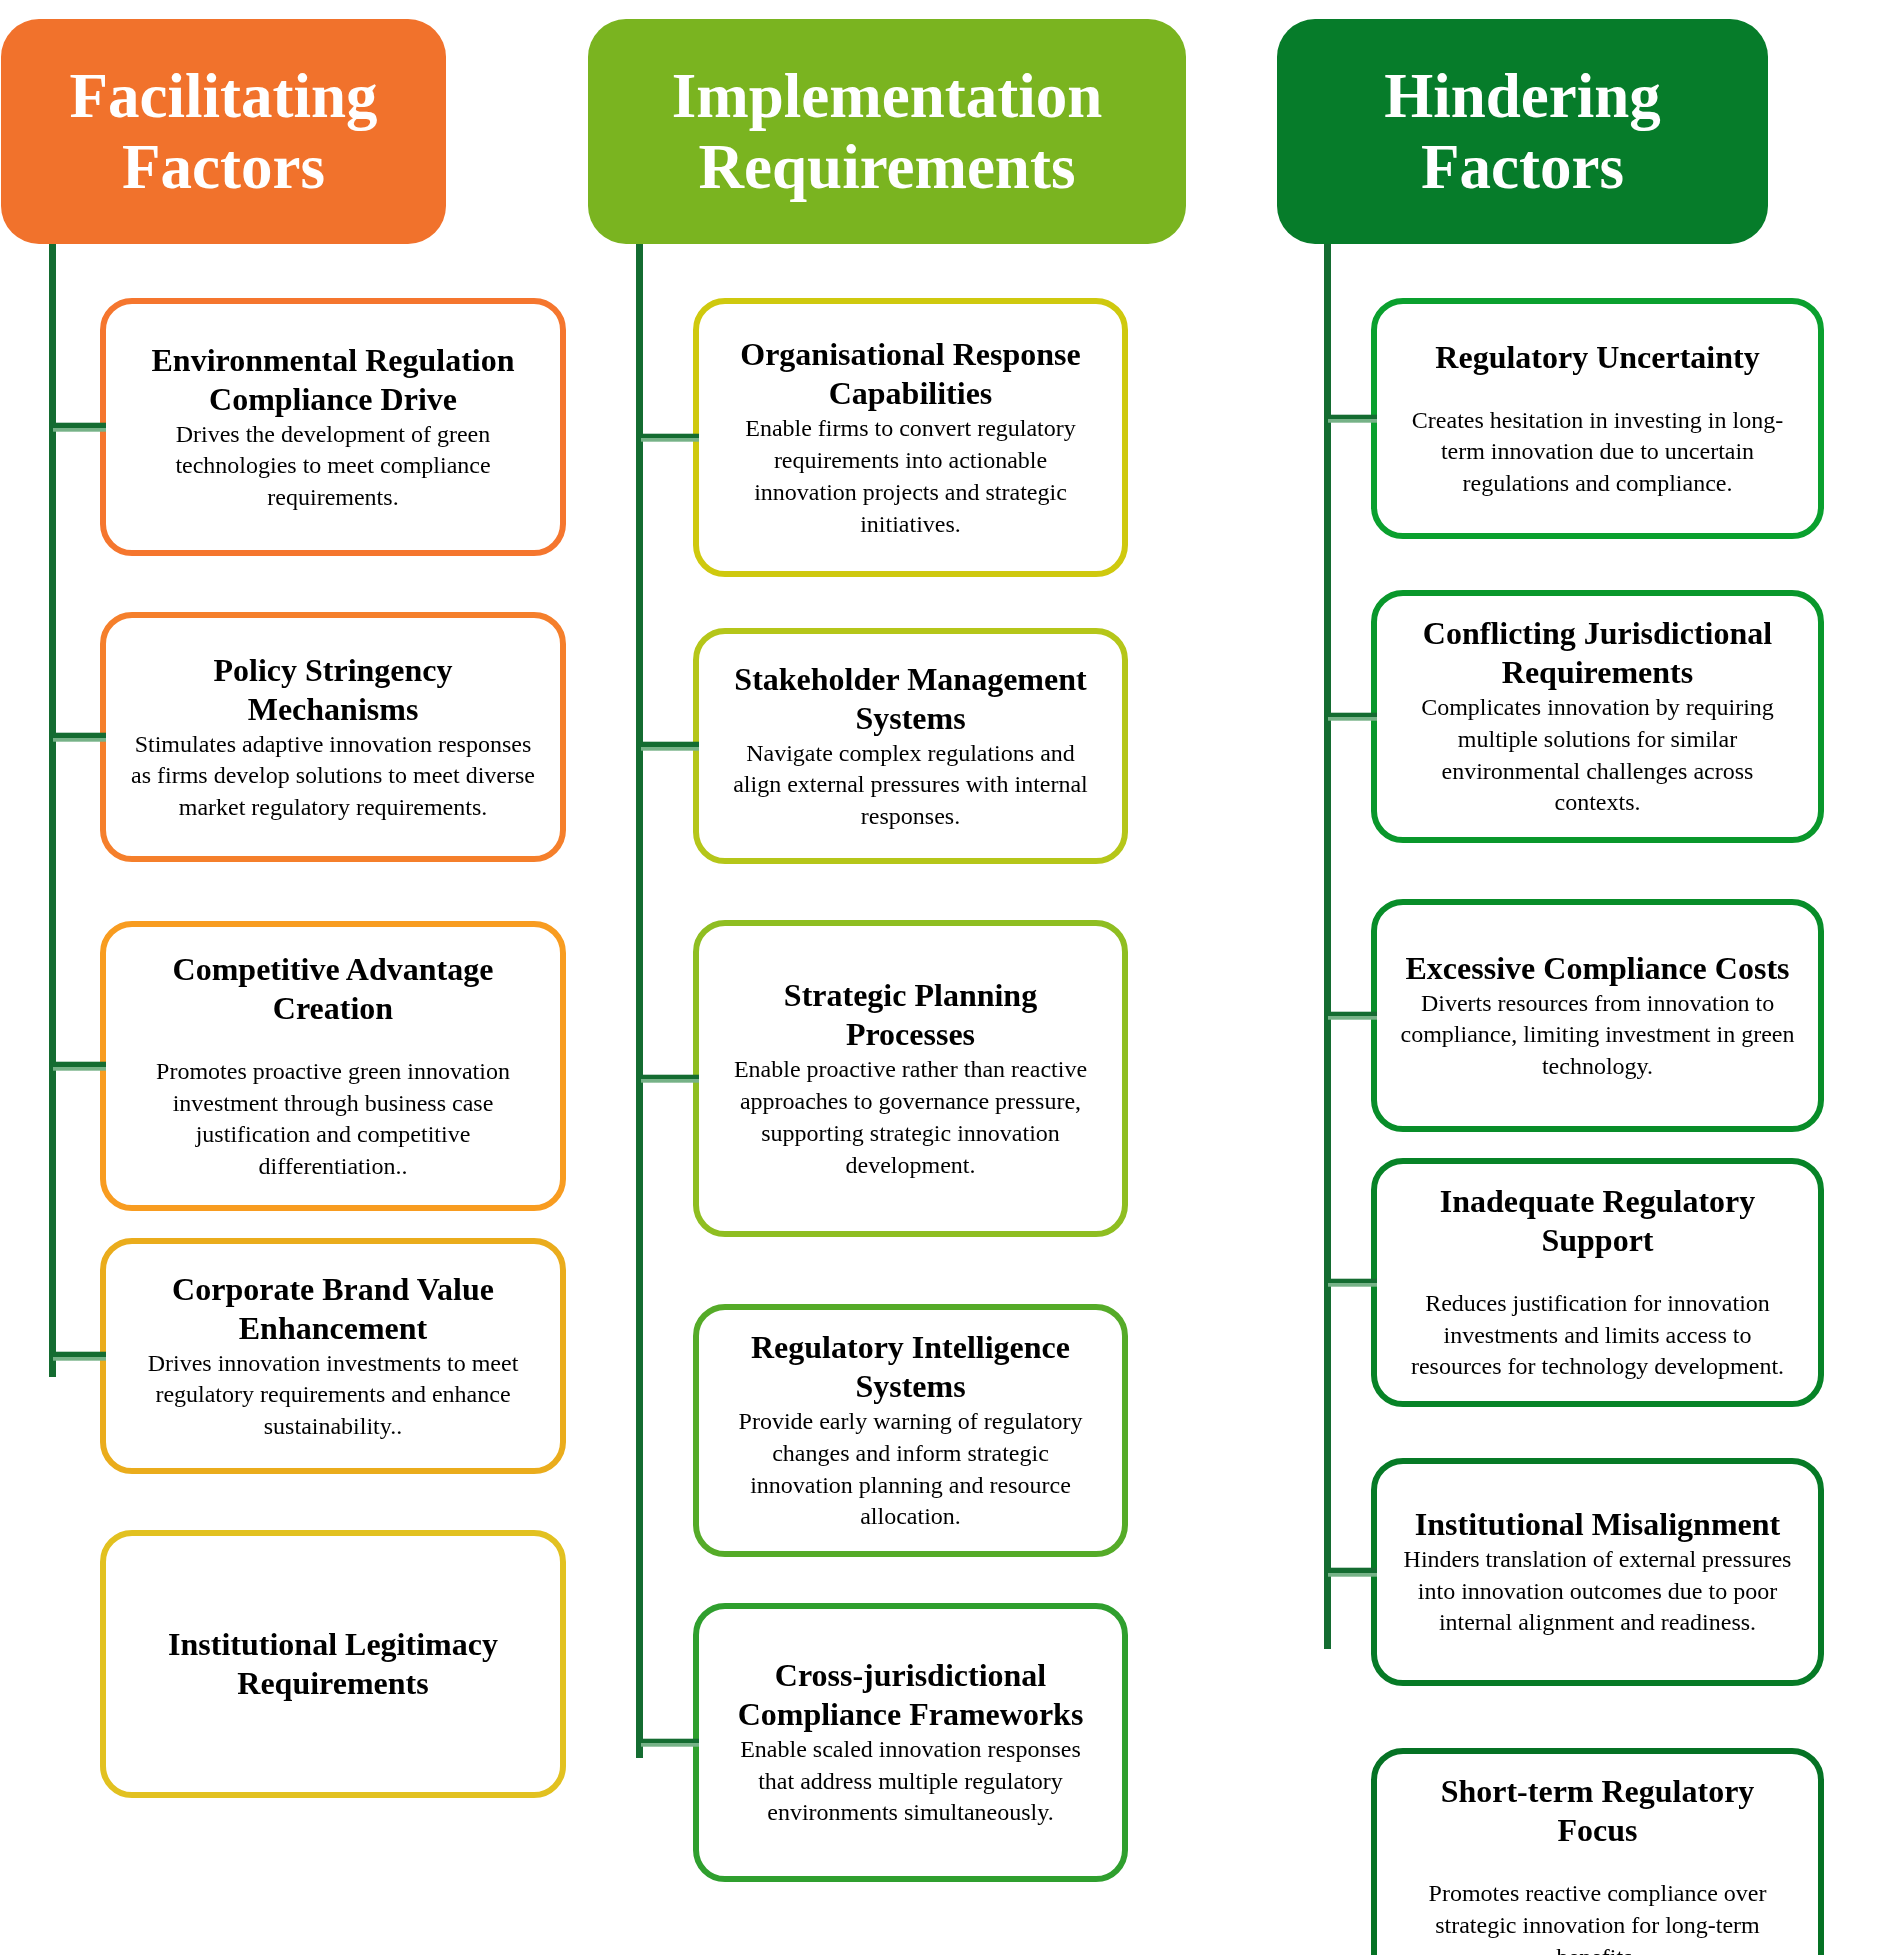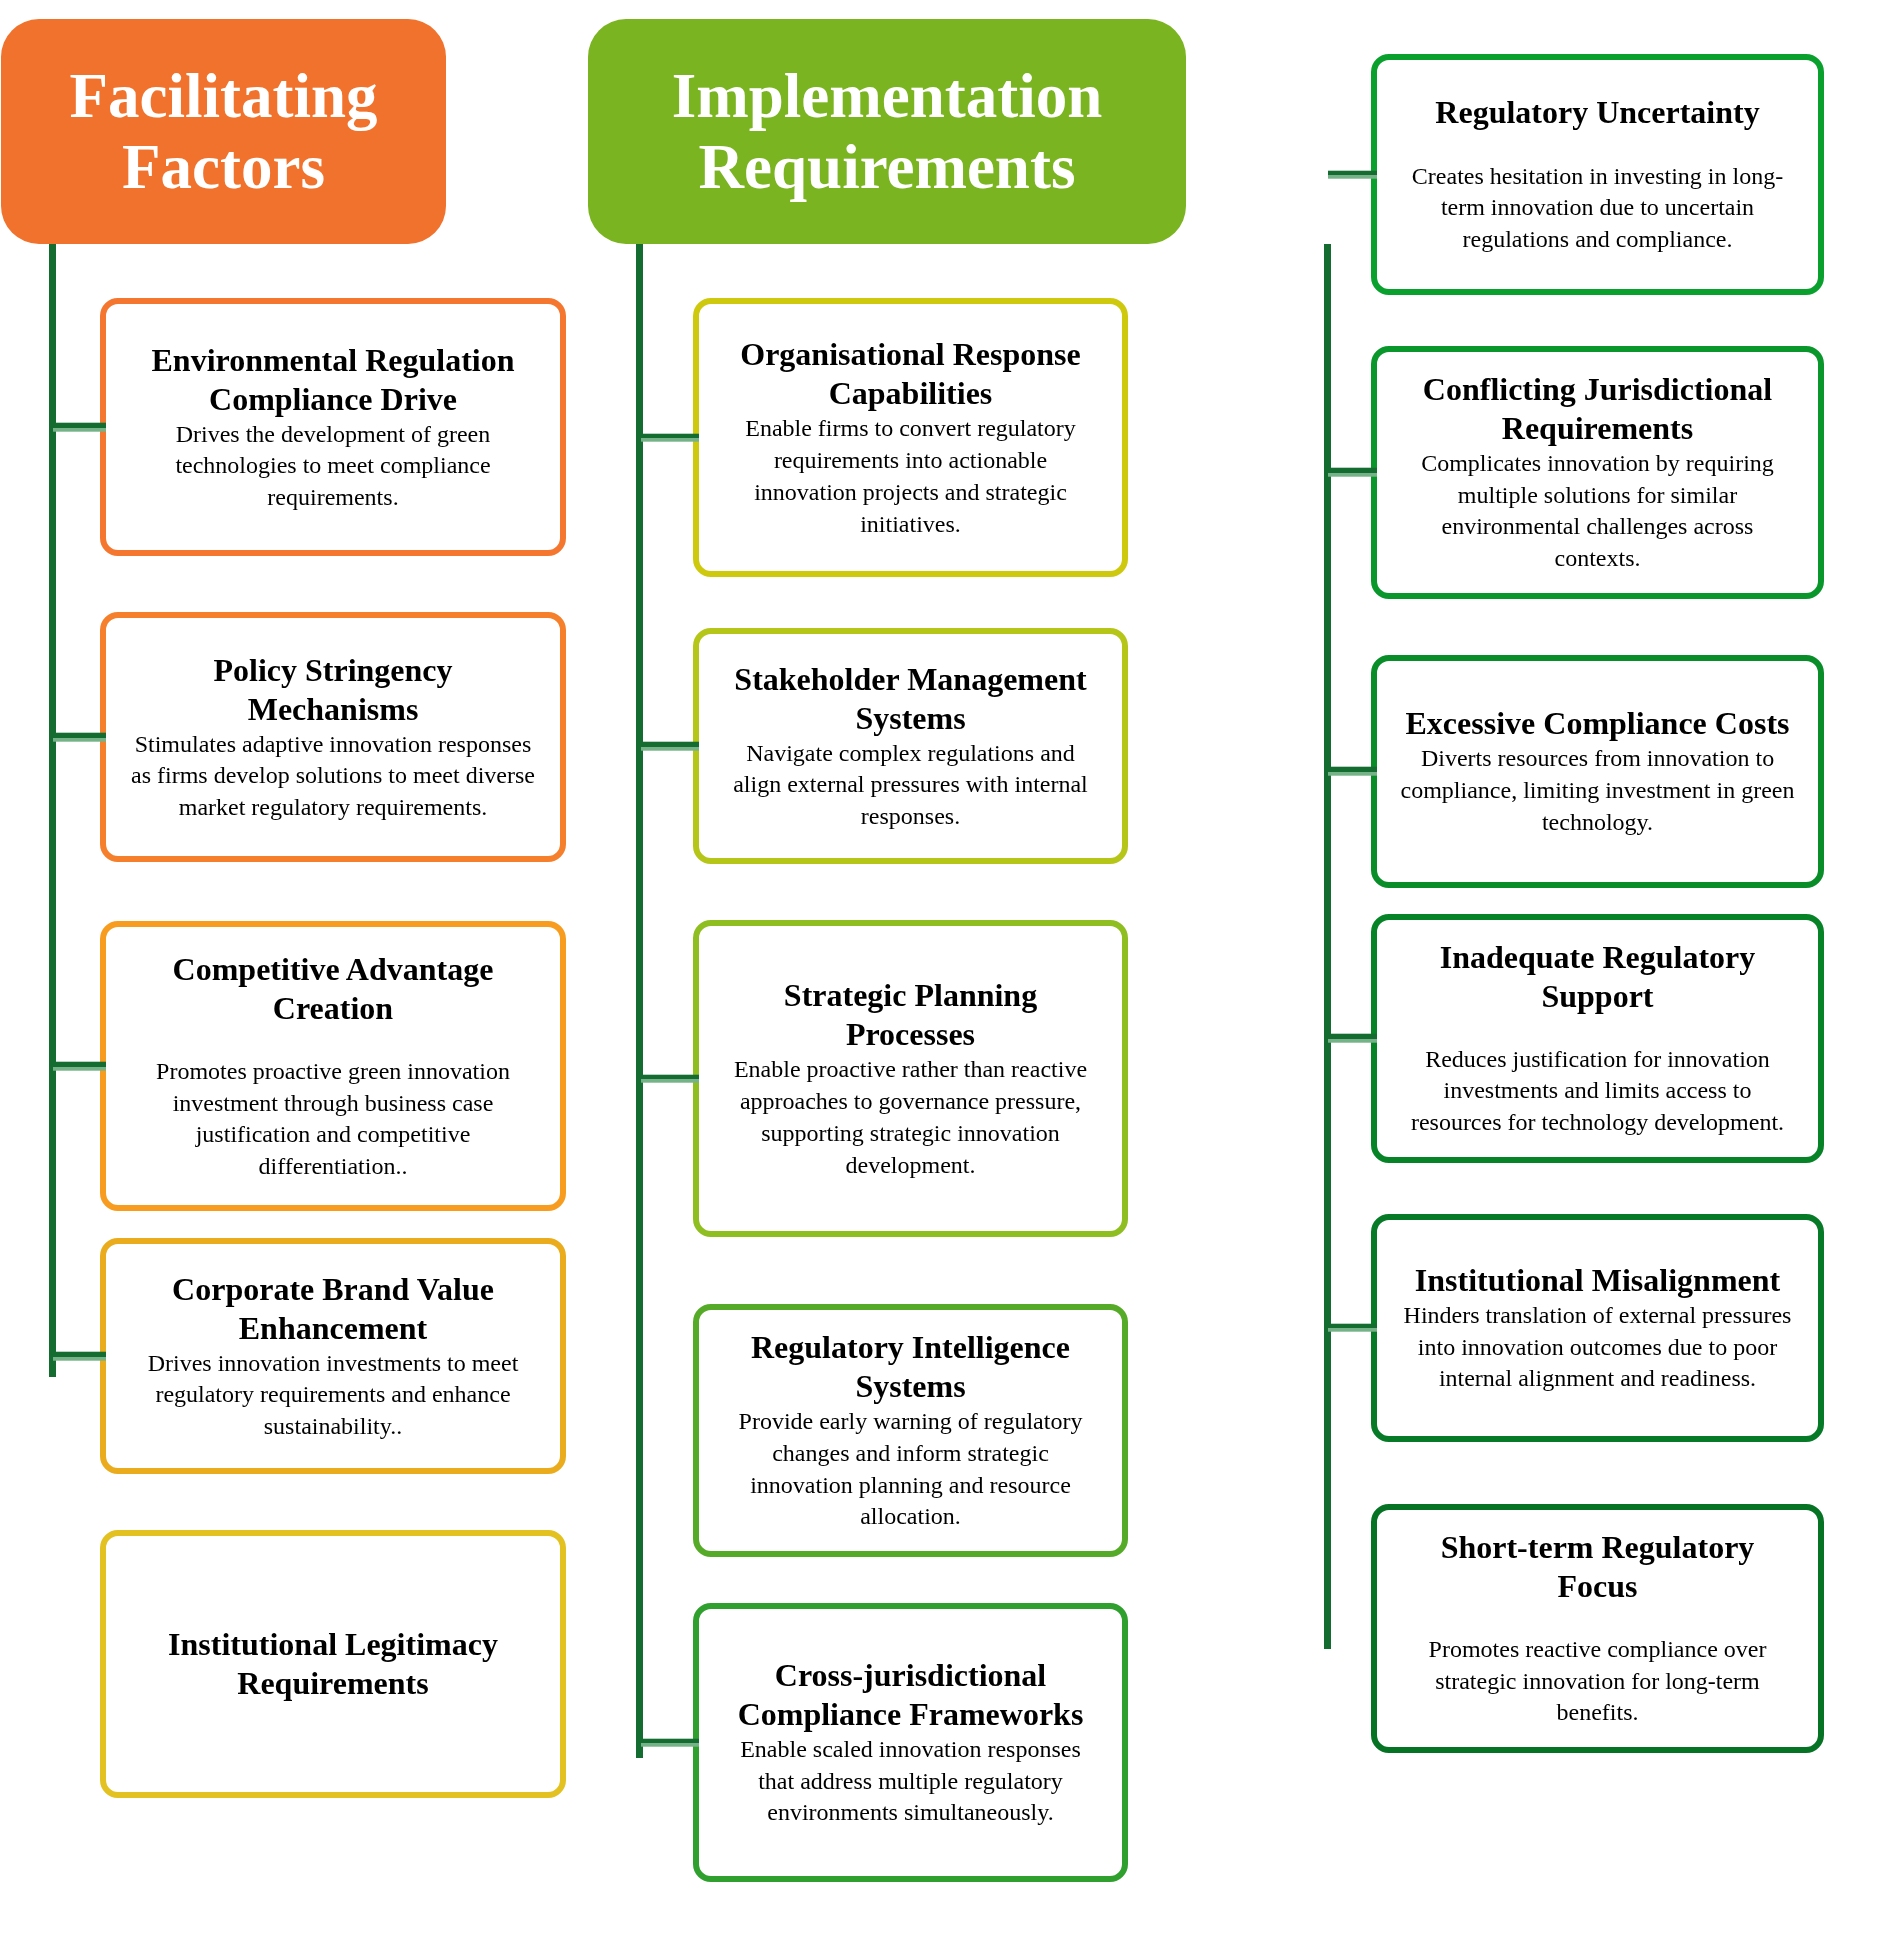--- a/index.html
+++ b/index.html
@@ -48,21 +48,21 @@
   }
   .colA .trunk { left: 48px; }
   .colB .trunk { left: 48px; }
   .colC .trunk { left: 47px; }
 
   .card {
     position: relative;
     box-sizing: border-box;
     background: #ffffff;
     border: 6.4px solid #000;
-    border-radius: 18px;
+    border-radius: 32px;
     display: flex;
     flex-direction: column;
     justify-content: center;
     align-items: center;
     text-align: center;
     padding: 18px 22.5px;
   }
   .colA .card { margin-left: 99px; width: 466px; }
   .colB .card { margin-left: 105px; width: 435px; }
   .colC .card { margin-left: 94px; width: 453px; }
@@ -148,20 +148,21 @@
         <div class="card-body">Provide early warning of regulatory changes and inform strategic innovation planning and resource allocation.</div>
       </div>
       <div class="card" style="border-color: rgb(47, 159, 46); margin-top: 46px; min-height: 279px;">
         <div class="card-title">Cross-jurisdictional Compliance Frameworks</div>
         <div class="card-body">Enable scaled innovation responses that address multiple regulatory environments simultaneously.</div>
         <div class="stub"></div>
       </div>
     </div>
 
   <div class="col colC">
+    <div class="col-header" style="background: rgb(6, 124, 42); color: rgb(255, 255, 255);">Hindering Factors</div>
     <div class="trunk" style="background: rgb(20, 108, 49); top: 244px; height: 1405px;"></div>
   <div class="card" style="border-color: rgb(10, 160, 46); margin-top: 54px; min-height: 241px;">
         <div class="card-title">Regulatory Uncertainty</div>
         <div class="title-spacer"></div>
         <div class="card-body">Creates hesitation in investing in long-term innovation due to uncertain regulations and compliance.</div>
         <div class="stub"></div>
       </div>
       <div class="card" style="border-color: rgb(9, 151, 43); margin-top: 51px; min-height: 228px;">
         <div class="card-title">Conflicting Jurisdictional Requirements</div>
         <div class="card-body">Complicates innovation by requiring multiple solutions for similar environmental challenges across contexts.</div>

